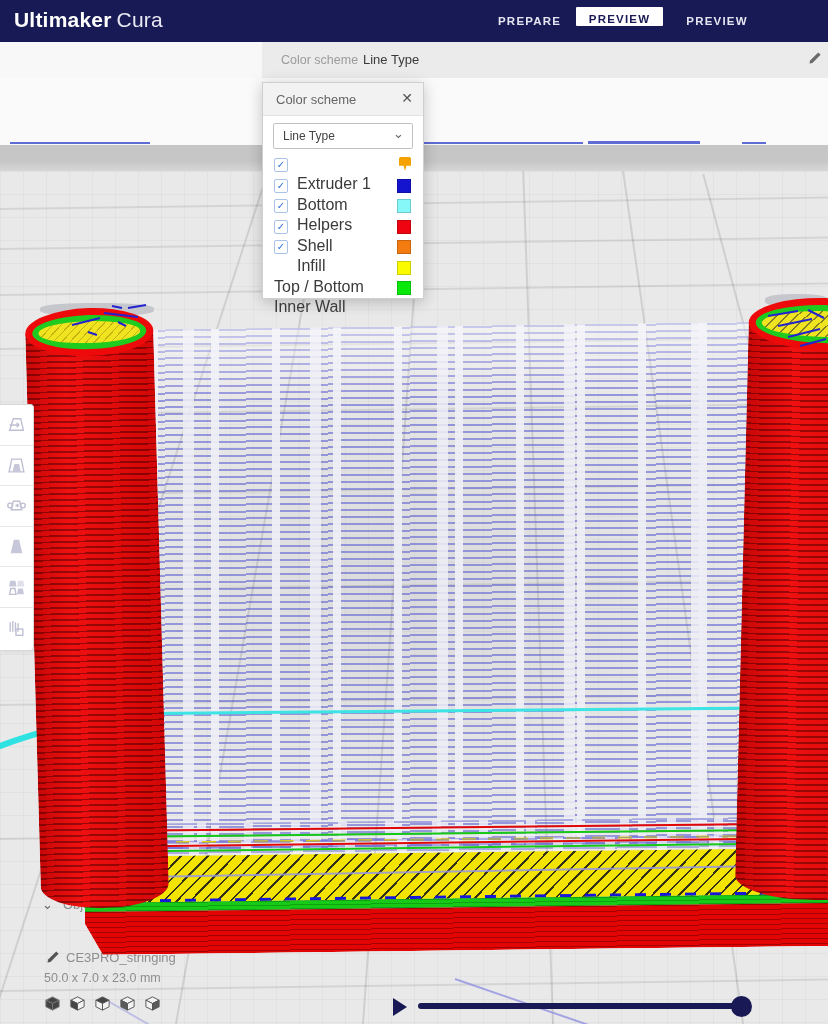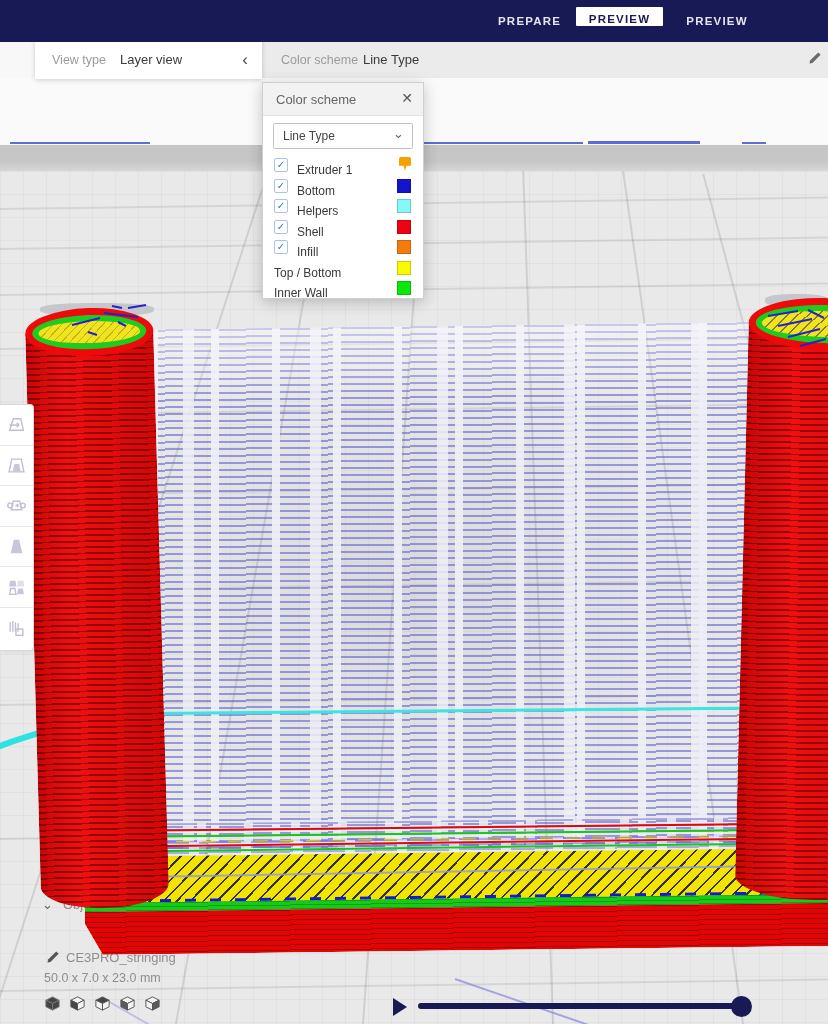--- a/index.html
+++ b/index.html
@@ -36,21 +36,21 @@
   .popup-close{position:absolute;right:10px;top:7px;font-size:14px;font-weight:700;color:#555;cursor:pointer;}
   .dropdown{position:absolute;left:10px;top:40px;width:138px;height:24px;border:1px solid #c2c2c2;
             border-radius:2px;background:#fff;cursor:pointer;}
   .dropdown .val{position:absolute;left:9px;top:5px;font-size:12px;color:#444;}
   .dropdown .chev{position:absolute;right:8px;top:2px;font-size:13px;color:#666;}
   .legend{position:absolute;left:0;top:72px;width:160px;}
   .lrow{position:relative;height:20.5px;}
   .lrow .cb{position:absolute;left:11px;top:3px;width:12px;height:12px;border:1px solid #a8c2e8;
             border-radius:2px;background:#fff;cursor:pointer;font-size:10px;line-height:12px;
             text-align:center;color:#2f6fde;font-weight:700;}
-  .lrow .lbl{position:absolute;top:8px;font-size:12px;color:#3a3a3a;}
+  .lrow .lbl{position:absolute;top:20px;font-size:16px;color:#3a3a3a;}
   .lrow .lbl.with-cb{left:34px;}
   .lrow .lbl.no-cb{left:11px;}
   .lrow .swatch{position:absolute;right:12px;top:3px;width:12px;height:12px;border:1px solid rgba(0,0,0,.18);}
   .lrow .swatch.extruder{border:none;height:14px;top:2px;
         clip-path:polygon(8% 0,92% 0,100% 10%,100% 62%,62% 62%,50% 100%,38% 62%,0 62%,0 10%);}
 
   
   .vp-whiteband{left:0;top:78px;width:828px;height:67px;background:#fafafa;z-index:1;}
   .blueseg{height:2px;background:#5f6cd4;z-index:2;}
   .vp-farband{left:0;top:145px;width:828px;height:26px;z-index:1;
@@ -229,32 +229,30 @@
       <path d="M128 308 l18 -3 M112 306 l10 2"></path>
       <path d="M768 316 l30 -5 M778 326 l34 -7 M788 337 l32 -8 M800 346 l26 -7"></path>
       <path d="M808 310 l16 8"></path>
     </g>
   </svg>
 
   <div class="abs diag" style="left:455px;top:978px;width:150px;height:2px;transform:rotate(19deg);transform-origin:left center;"></div>
   <div class="abs diag" style="left:108px;top:1000px;width:60px;height:2px;transform:rotate(30deg);transform-origin:left center;opacity:.6;"></div>
 
   <div class="abs topbar">
+    <div class="abs brand">
+      <span class="b">Ultimaker</span><span class="l">Cura</span>
+    </div>
     <div class="abs tab" style="left:498px;width:60px;">PREPARE</div>
     <div class="abs tab active" style="left:576px;width:87px;">PREVIEW</div>
     <div class="abs tab" style="left:686px;width:62px;">PREVIEW</div>
   </div>
 
   <div class="abs stage-left-bg"></div>
   <div class="abs stage-right-bg"></div>
-  <div class="abs viewtype-card">
-    <span class="vt-label">View type</span>
-    <span class="vt-value">Layer view</span>
-    <span class="vt-chevron">‹</span>
-  </div>
   <div class="abs cs-label">Color scheme</div>
   <div class="abs cs-value">Line Type</div>
   <div class="abs cs-pencil">
     <svg width="14" height="14" viewBox="0 0 16 16">
         <path d="M11.7 1.6l2.7 2.7-9.3 9.3-3.4.7.7-3.4z" fill="#6a6a6a"></path>
       </svg>
   </div>
 
   <div class="abs popup">
     <div class="popup-head">

